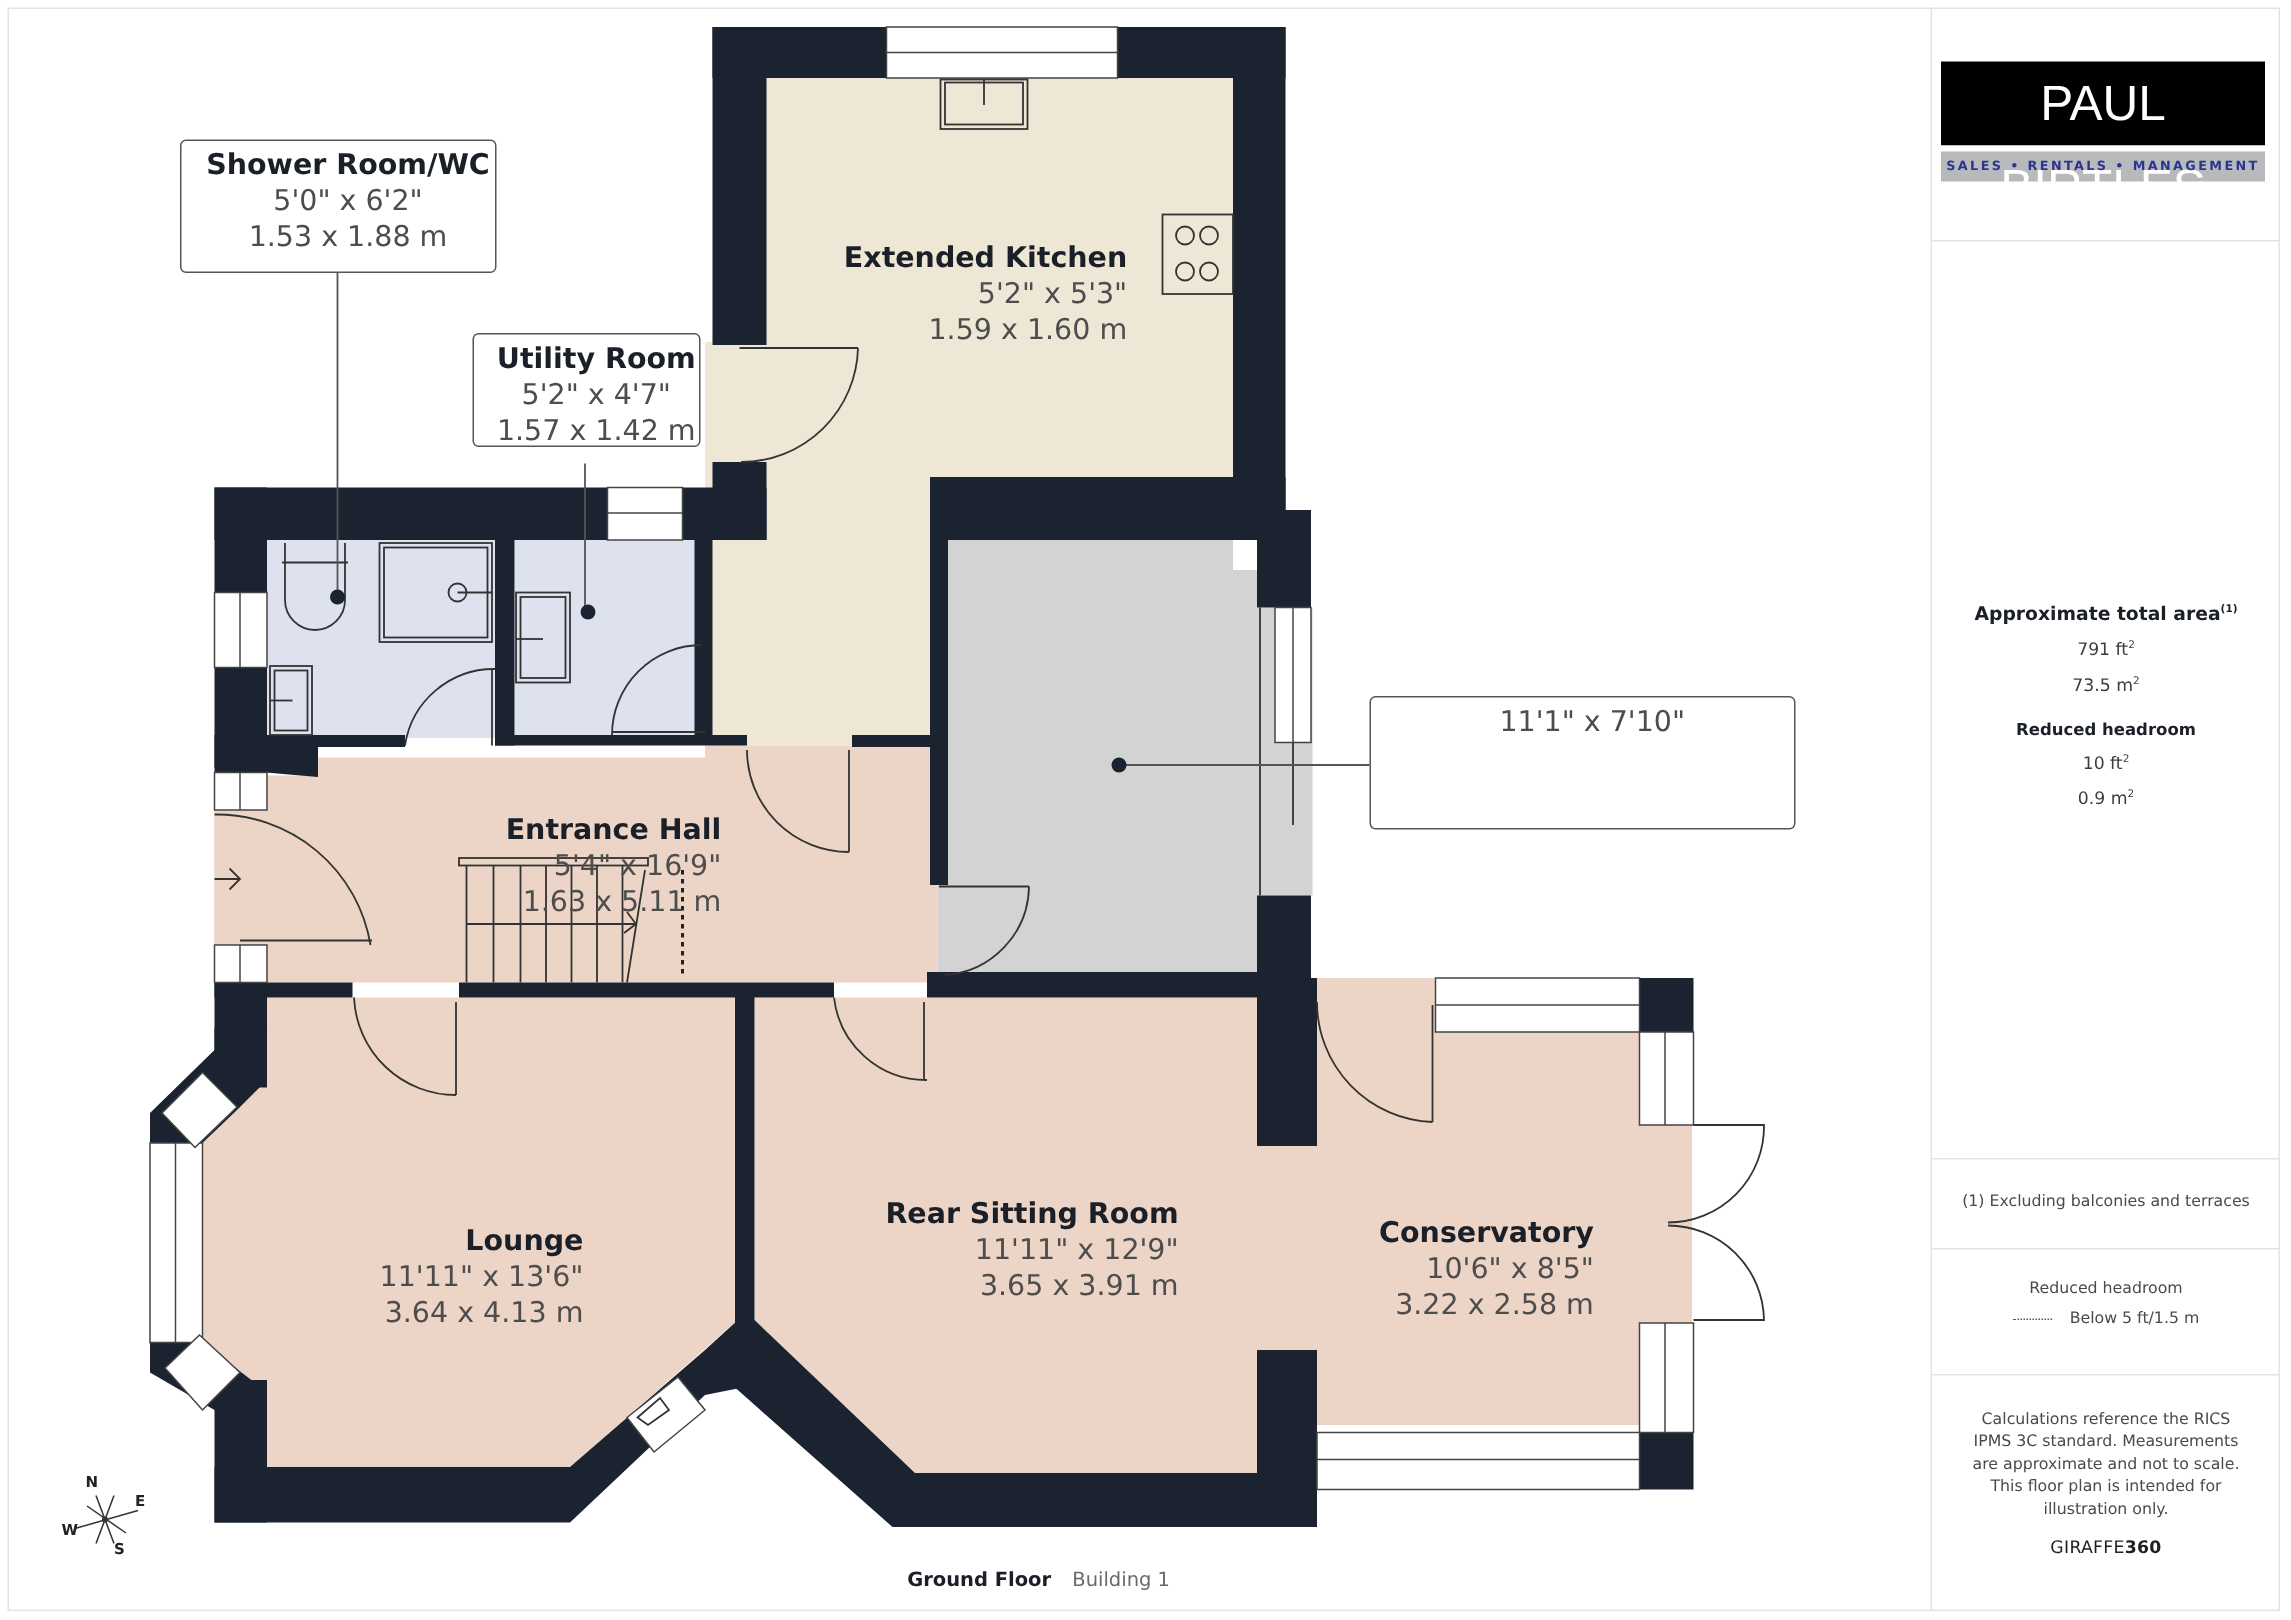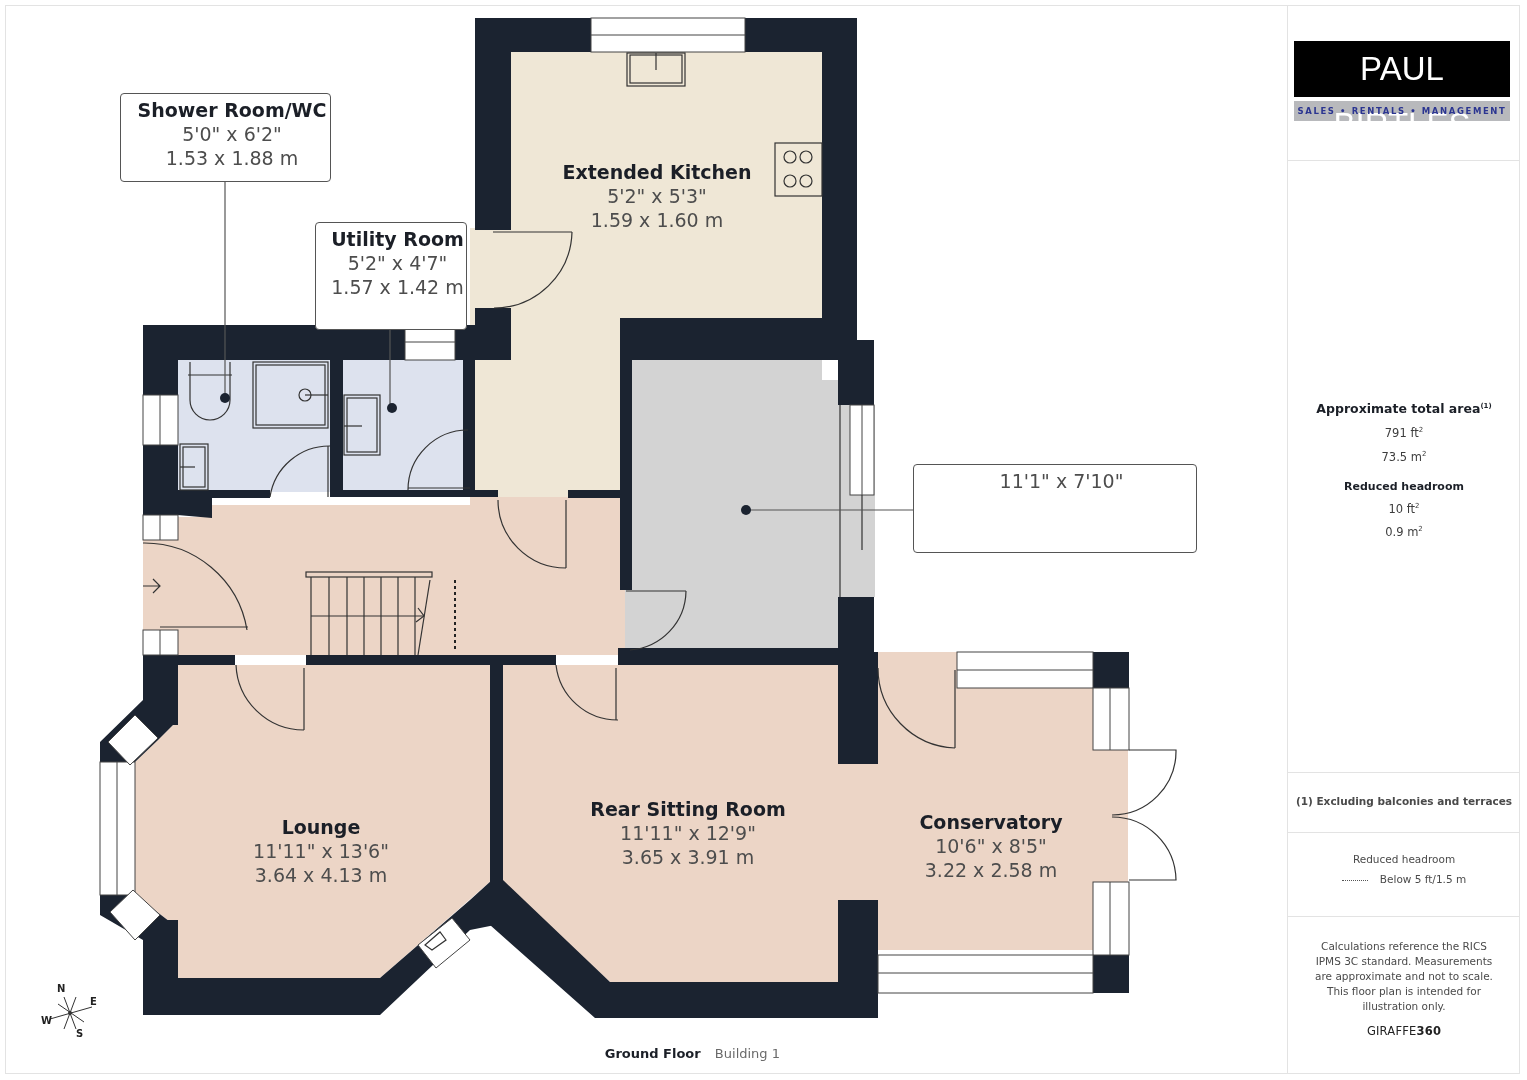--- a/index.html
+++ b/index.html
@@ -26,21 +26,21 @@
   .note { font-size:10.5px; color:#4a4a4a; line-height:15px; }
   .legend-row { font-size:10.5px; color:#4a4a4a; }
   .legend-dash { display:inline-block; width:26px; border-top:1px dotted #555; vertical-align:middle; margin-right:12px; }
   .brand { font-size:11.5px; color:#222; letter-spacing:0.2px; }
   .brand b { font-weight:bold; }
   .floor-label { position:absolute; left:540px; top:1046px; width:240px; text-align:right; font-size:13px; }
   .floor-label .fl-name { font-weight:bold; color:#1b1f27; }
   .floor-label .fl-bld { color:#6a6a6a; margin-left:10px; }
   .compass { position:absolute; left:38px; top:982px; width:70px; height:60px; }
   .compass span { position:absolute; font-size:10px; font-weight:bold; color:#222; }
-  .room-label { position:absolute; text-align:center; transform:translate(-50%, 0); white-space:nowrap; }
+  .room-label { position:absolute; text-align:right; transform:translate(-50%, 0); white-space:nowrap; }
   .room-name { font-weight:bold; font-size:19px; color:#1b1f27; line-height:24px; }
   .room-dim { font-size:19px; color:#4d4d4d; line-height:24px; }
   .callout { position:absolute; background:#ffffff; border:1px solid #555; border-radius:4px; box-sizing:border-box; text-align:center; padding-top:4px;padding-left:13px; }
 </style>
 </head>
 <body>
 
 <div class="frame"></div>
 
 <div class="plan">
@@ -240,32 +240,37 @@
       <circle cx="392" cy="408" r="5"></circle>
       <circle cx="746" cy="510" r="5"></circle>
     </g>
   </svg>
 
   <div class="callout" style="left:120px; top:93px; width:211px; height:89px;">
     <div class="room-name">Shower Room/WC</div>
     <div class="room-dim">5'0" x 6'2"</div>
     <div class="room-dim">1.53 x 1.88 m</div>
   </div>
-  <div class="callout" style="left:315px; top:222px; width:152px; height:108px;">
+  <div class="callout" style="left:315px; top:222px; width:152px; height:76px;">
     <div class="room-name">Utility Room</div>
     <div class="room-dim">5'2" x 4'7"</div>
     <div class="room-dim">1.57 x 1.42 m</div>
   </div>
   <div class="room-label" style="left:657px; top:160px;">
     <div class="room-name">Extended Kitchen</div>
     <div class="room-dim">5'2" x 5'3"</div>
     <div class="room-dim">1.59 x 1.60 m</div>
   </div>
   <div class="callout" style="left:913px; top:464px; width:284px; height:89px;">
     <div class="room-dim">11'1" x 7'10"</div>
+  </div>
+  <div class="room-label" style="left:409px; top:541px;">
+    <div class="room-name">Entrance Hall</div>
+    <div class="room-dim">5'4" x 16'9"</div>
+    <div class="room-dim">1.63 x 5.11 m</div>
   </div>
   <div class="room-label" style="left:321px; top:815px;">
     <div class="room-name">Lounge</div>
     <div class="room-dim">11'11" x 13'6"</div>
     <div class="room-dim">3.64 x 4.13 m</div>
   </div>
   <div class="room-label" style="left:688px; top:797px;">
     <div class="room-name">Rear Sitting Room</div>
     <div class="room-dim">11'11" x 12'9"</div>
     <div class="room-dim">3.65 x 3.91 m</div>
@@ -314,21 +319,21 @@
       </div>
       <div class="area-val" style="margin-top:4px;"><span>791 ft</span><sup>2</sup></div>
       <div class="area-val"><span>73.5 m</span><sup>2</sup></div>
       <div class="rh-title" style="margin-top:12px;">Reduced headroom</div>
       <div class="area-val" style="margin-top:3px;text-align:center;"><span>10 ft</span><sup>2</sup></div>
       <div class="area-val"><span>0.9 m</span><sup>2</sup></div>
     </div>
   </div>
 
   <div class="sb-section" style="top:768px; height:60px;">
-    <div class="note" style="margin-top:21px;font-weight:bold;">(1) Excluding balconies and terraces</div>
+    <div class="note" style="margin-top:21px;">(1) Excluding balconies and terraces</div>
   </div>
 
   <div class="sb-section" style="top:828px; height:84px;">
     <div class="legend-row" style="margin-top:20px;">Reduced headroom</div>
     <div class="legend-row" style="margin-top:8px;">
       <span class="legend-dash"></span><span>Below 5 ft/1.5 m</span>
     </div>
   </div>
 
   <div class="sb-section" style="top:912px; height:157px; border-bottom:none;">

